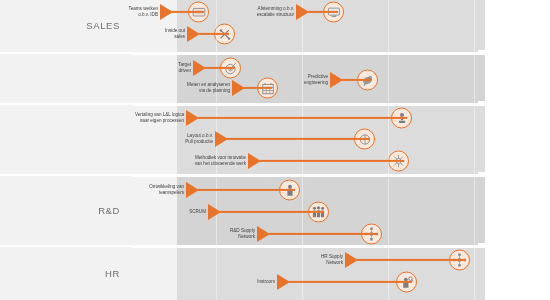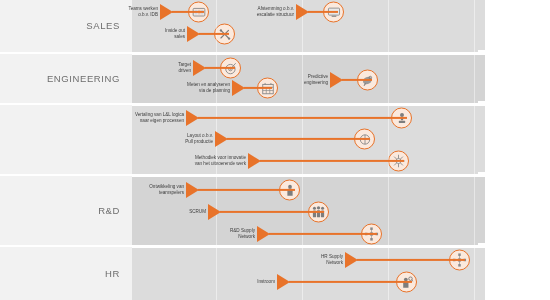--- a/index.html
+++ b/index.html
@@ -12,20 +12,21 @@
   #roadmap{
     position:relative;
     width:550px;height:300px;
     background:#ffffff;
   }
   
   .label-col{
     position:absolute;left:0;top:0;width:132px;height:300px;
     background:#f2f2f2;
     z-index:3;
+    padding-left:45px;
   }
   .row-label{
     position:absolute;left:0;width:120px;
     text-align:right;
     color:#6e6e6e;
     font-size:9.5px;
     letter-spacing:.6px;
     white-space:nowrap;
   }
   .label-divider{
@@ -101,21 +102,20 @@
     <div class="lane alt" style="top: 55px; height: 48px; background: rgb(212, 212, 212);"></div>
     <div class="lane" style="top: 106px; height: 68px; background: rgb(220, 220, 220);"></div>
     <div class="lane alt" style="top: 177px; height: 68px; background: rgb(212, 212, 212);"></div>
     <div class="lane" style="top: 248px; height: 52px; background: rgb(220, 220, 220);"></div>
     <div class="vguide" style="left: 216px; top: 0px; height: 300px;"></div>
     <div class="vguide" style="left: 302px; top: 0px; height: 300px;"></div>
     <div class="vguide" style="left: 388px; top: 0px; height: 300px;"></div>
     <div class="vguide" style="left: 474px; top: 0px; height: 300px;"></div>
     <div class="label-col" style="background: rgb(242, 242, 242);">
       <div class="row-label" style="top: 20px; color: rgb(110, 110, 110);">SALES</div>
-      <div class="row-label" style="top: 73px; color: rgb(110, 110, 110);">ENGINEERING</div>
       <div class="row-label" style="top: 205px; color: rgb(110, 110, 110);">R&amp;D</div>
       <div class="row-label" style="top: 268px; color: rgb(110, 110, 110);">HR</div>
       <div class="label-divider" style="top: 52px;"></div>
       <div class="label-divider" style="top: 103px;"></div>
       <div class="label-divider" style="top: 174px;"></div>
       <div class="label-divider" style="top: 245px;"></div>
     </div>
     <div class="lane-gap" style="top: 52px;"></div>
     <div class="lane-arrow" style="left: 478px; top: 53.5px;"></div>
     <div class="lane-gap" style="top: 103px;"></div>

